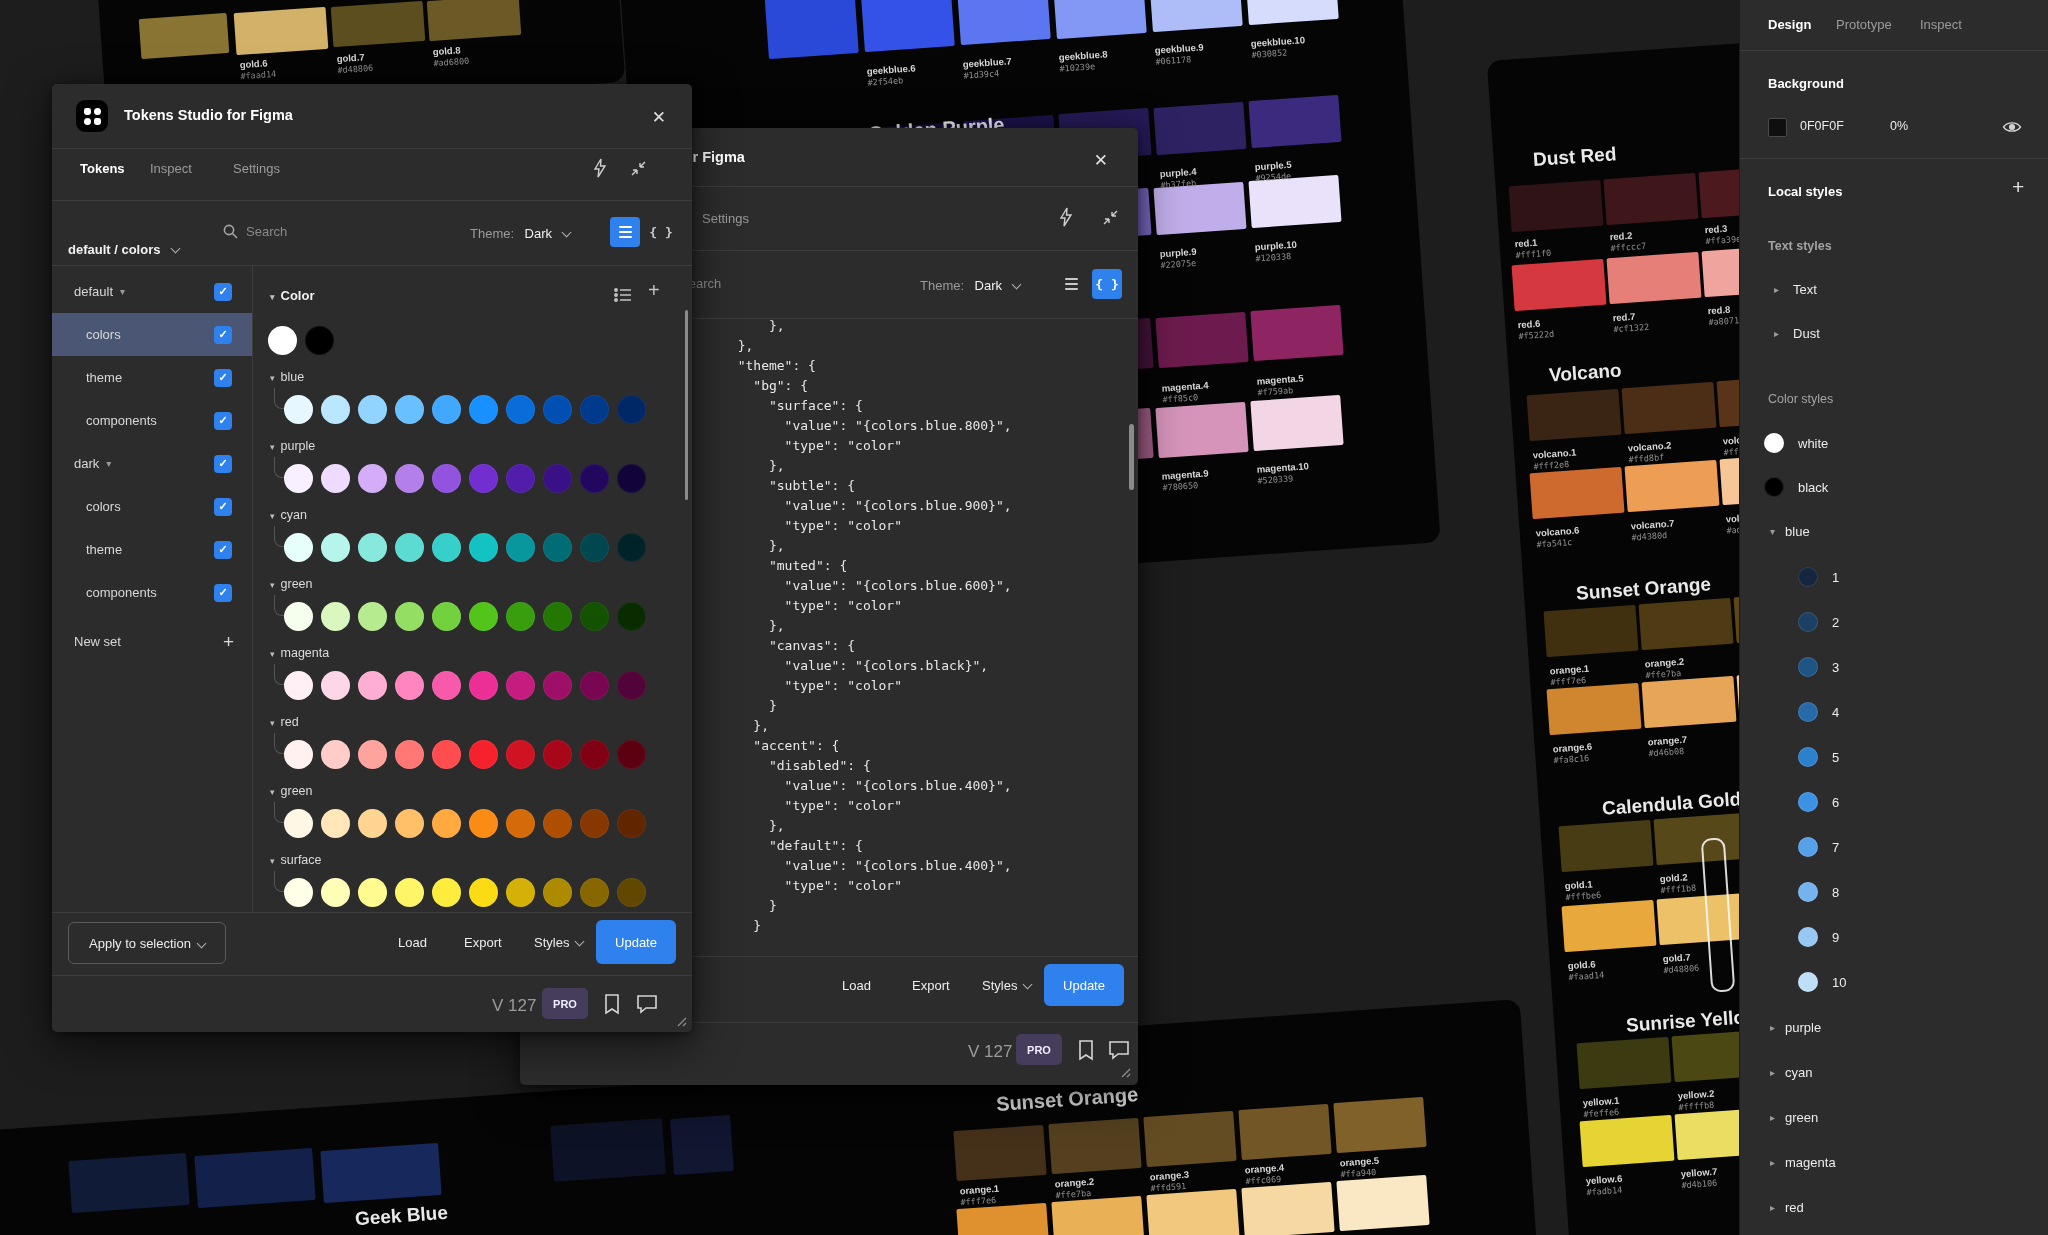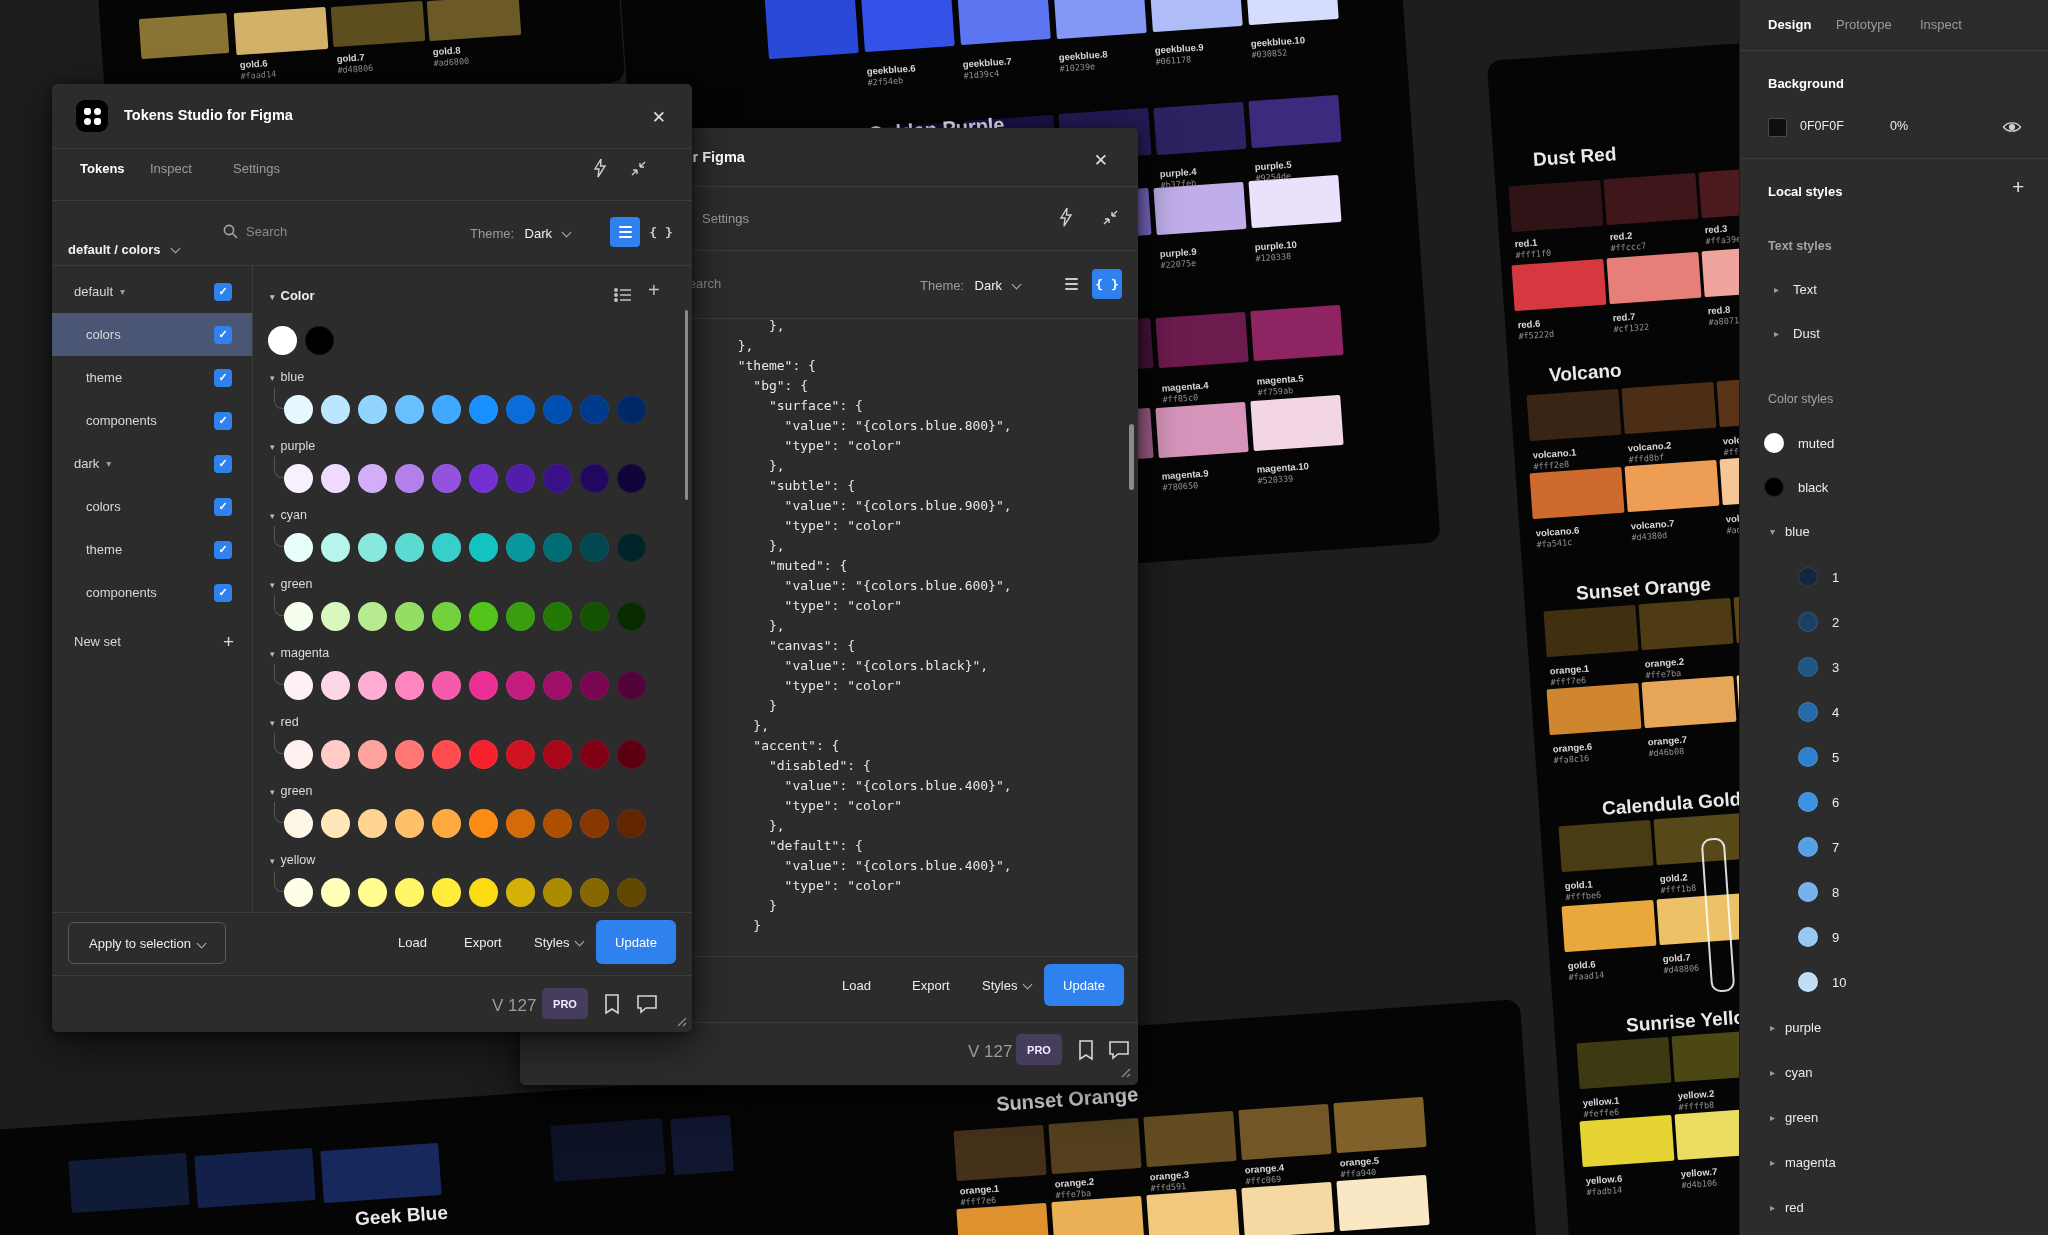--- a/index.html
+++ b/index.html
@@ -729,21 +729,21 @@
           <div class="sw" style="background: rgb(255, 231, 186);"></div>
           <div class="sw" style="background: rgb(255, 213, 145);"></div>
           <div class="sw" style="background: rgb(255, 192, 105);"></div>
           <div class="sw" style="background: rgb(255, 169, 64);"></div>
           <div class="sw" style="background: rgb(250, 140, 22);"></div>
           <div class="sw" style="background: rgb(212, 107, 8);"></div>
           <div class="sw" style="background: rgb(173, 78, 0);"></div>
           <div class="sw" style="background: rgb(135, 56, 0);"></div>
           <div class="sw" style="background: rgb(97, 37, 0);"></div>
         </div>
-        <div class="grp-label" style="left: 18px; top: 588px;"><span class="tri">▾</span><span>yellow</span></div>
+        <div class="grp-label" style="left: 18px; top: 588px;"><span class="tri">▾</span><span>surface</span></div>
         <div class="tree" style="left: 22px; top: 606px;"></div>
         <div class="sw-row" style="left: 32px; top: 613px;">
           <div class="sw" style="background: rgb(254, 255, 230);"></div>
           <div class="sw" style="background: rgb(255, 255, 184);"></div>
           <div class="sw" style="background: rgb(255, 251, 143);"></div>
           <div class="sw" style="background: rgb(255, 245, 102);"></div>
           <div class="sw" style="background: rgb(255, 236, 61);"></div>
           <div class="sw" style="background: rgb(250, 219, 20);"></div>
           <div class="sw" style="background: rgb(212, 177, 6);"></div>
           <div class="sw" style="background: rgb(173, 139, 0);"></div>
@@ -813,21 +813,21 @@
   </div>
   <div class="style-row" style="top:315px;">
     <span class="caret" style="margin-left:34px;">▸</span>
     <span class="slbl">Dust</span>
   </div>
 
   <div class="abs insp-sub" style="left:28px;top:392px;">Color styles</div>
   <div id="styles-list">
       <div class="style-row" style="top: 425px;">
         <span class="dot" style="margin-left: 24px; background: rgb(255, 255, 255);"></span>
-        <span class="slbl">muted</span>
+        <span class="slbl">white</span>
       </div>
       <div class="style-row" style="top: 469px;">
         <span class="dot" style="margin-left: 24px; background: rgb(0, 0, 0);"></span>
         <span class="slbl">black</span>
       </div>
       <div class="style-row" style="top: 513px;">
         <span class="caret" style="margin-left: 30px;">▾</span>
         <span class="slbl" style="margin-left: 10px;">blue</span>
       </div>
       <div class="style-row" style="top: 559px;">

